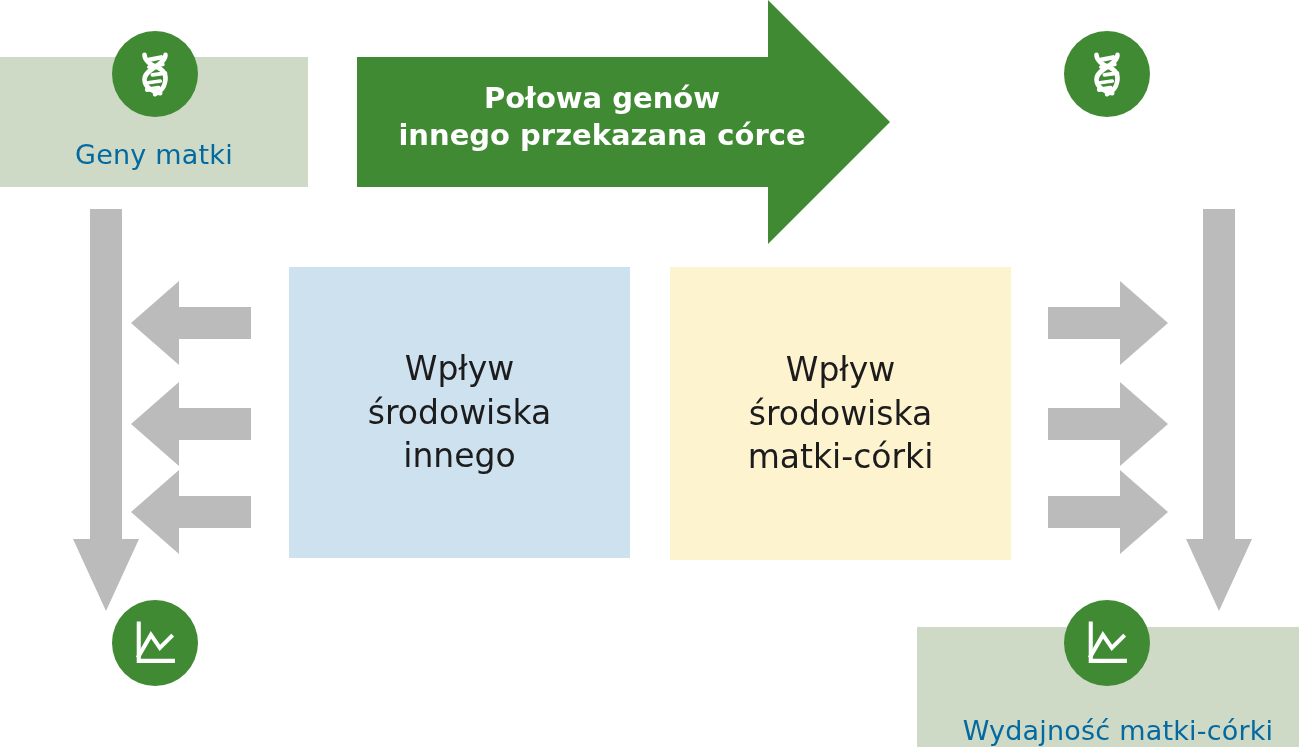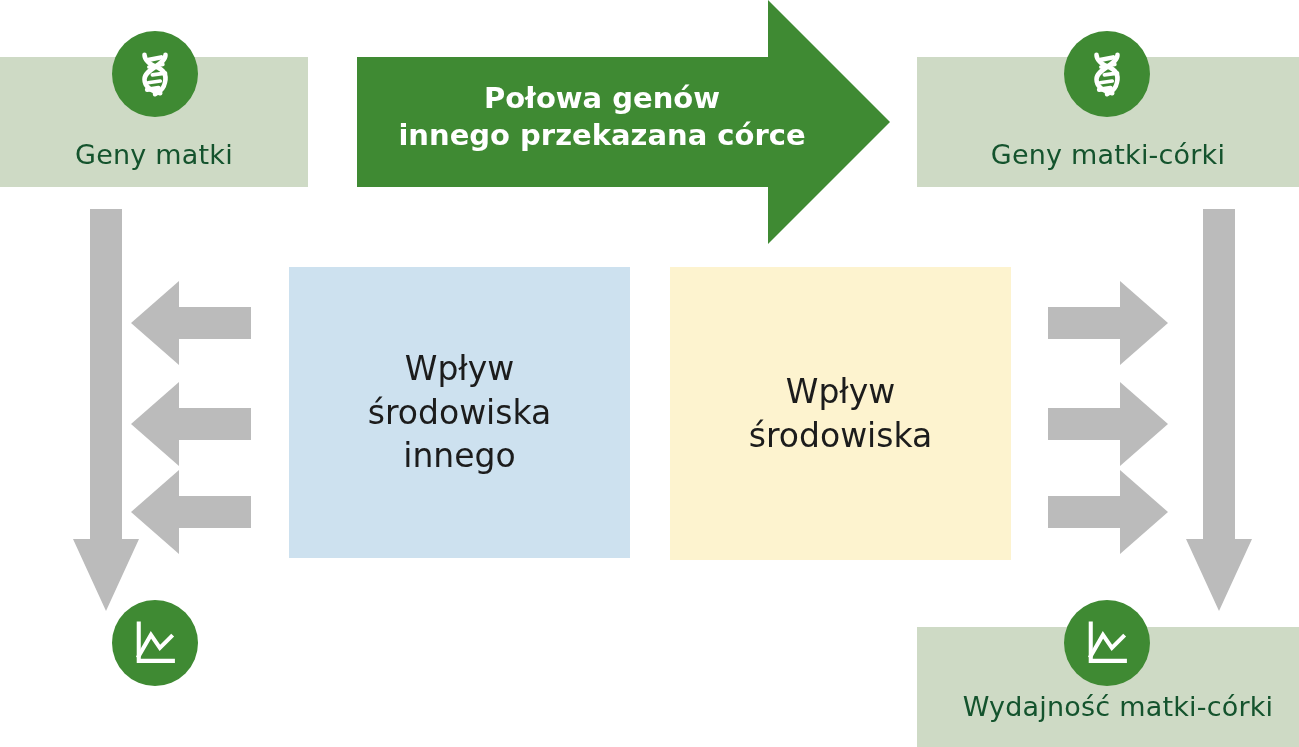--- a/index.html
+++ b/index.html
@@ -22,21 +22,21 @@
   .panel {
     position: absolute;
     background: #cedac5;
   }
   .panel-label {
     position: absolute;
     left: 0;
     right: 0;
     text-align: center;
     font-size: 27px;
-    color: #14532d;
+    color: #0369a1;
     font-family: "DejaVu Sans", sans-serif;
     letter-spacing: 0.2px;
     white-space: nowrap;
   }
 
   
   #panel-genes-mother { left: 0px;   top: 57px;  width: 308px; height: 130px; }
   #panel-genes-daughter { left: 917px; top: 57px;  width: 382px; height: 130px; }
   #panel-yield-mother { left: 0px;   top: 627px; width: 308px; height: 120px; }
   #panel-yield-daughter { left: 917px; top: 627px; width: 382px; height: 120px; }
@@ -137,23 +137,20 @@
   <div id="transfer-arrow">
     <svg viewBox="0 0 533 244" preserveAspectRatio="none">
       <polygon points="0,57 411,57 411,0 533,122 411,244 411,187 0,187" fill="#3f8a33"></polygon>
     </svg>
   </div>
   <div id="transfer-arrow-text">
     <span class="ln">Połowa genów</span>
     <span class="ln">innego przekazana córce</span>
   </div>
 
-  <div class="panel" id="panel-genes-daughter">
-    <div class="panel-label" style="top: 82px;">Geny matki-córki</div>
-  </div>
   <div class="badge" style="left: 1064px; top: 31px;">
     <svg width="56" height="56" viewBox="0 0 64 64">
       <g fill="none" stroke="#ffffff" stroke-width="5.2" stroke-linecap="round">
         <path d="M44 10 C44 22, 20 26, 20 38 C20 48, 30 52, 38 54"></path>
         <path d="M20 10 C20 18, 28 22, 36 25 C44 29, 46 36, 42 46 C40 50, 36 53, 32 55"></path>
         <path d="M24 16 L39 13"></path>
         <path d="M25 24 L41 21" stroke-width="4.2"></path>
         <path d="M29 33 L44 31" stroke-width="4.2"></path>
         <path d="M24 42 L38 40" stroke-width="4.2"></path>
         <path d="M23 50 L36 48"></path>
@@ -210,34 +207,35 @@
       <span class="ln">Wpływ</span>
       <span class="ln">środowiska</span>
       <span class="ln">innego</span>
     </div>
   </div>
 
   <div class="env-box" id="env-daughter">
     <div class="env-text">
       <span class="ln">Wpływ</span>
       <span class="ln">środowiska</span>
+      <span class="ln">matki-córki</span>
     </div>
   </div>
 
   <div class="badge" style="left: 112px; top: 600px;">
     <svg width="52" height="52" viewBox="0 0 64 64">
       <g fill="none" stroke="#ffffff" stroke-width="5" stroke-linecap="square" stroke-linejoin="miter">
         <path d="M12 8 L12 54 L54 54"></path>
         <path d="M12 48 L27 22 L38 38 L52 24"></path>
       </g>
     </svg>
   </div>
 
   <div class="panel" id="panel-yield-daughter">
-    <div class="panel-label" style="top: 64px; padding-left: 20px;">Wydajność matki-córki</div>
+    <div class="panel-label" style="top: 88px; padding-left: 20px;">Wydajność matki-córki</div>
   </div>
   <div class="badge" style="left: 1064px; top: 600px;">
     <svg width="52" height="52" viewBox="0 0 64 64">
       <g fill="none" stroke="#ffffff" stroke-width="5" stroke-linecap="square" stroke-linejoin="miter">
         <path d="M12 8 L12 54 L54 54"></path>
         <path d="M12 48 L27 22 L38 38 L52 24"></path>
       </g>
     </svg>
   </div>
 

